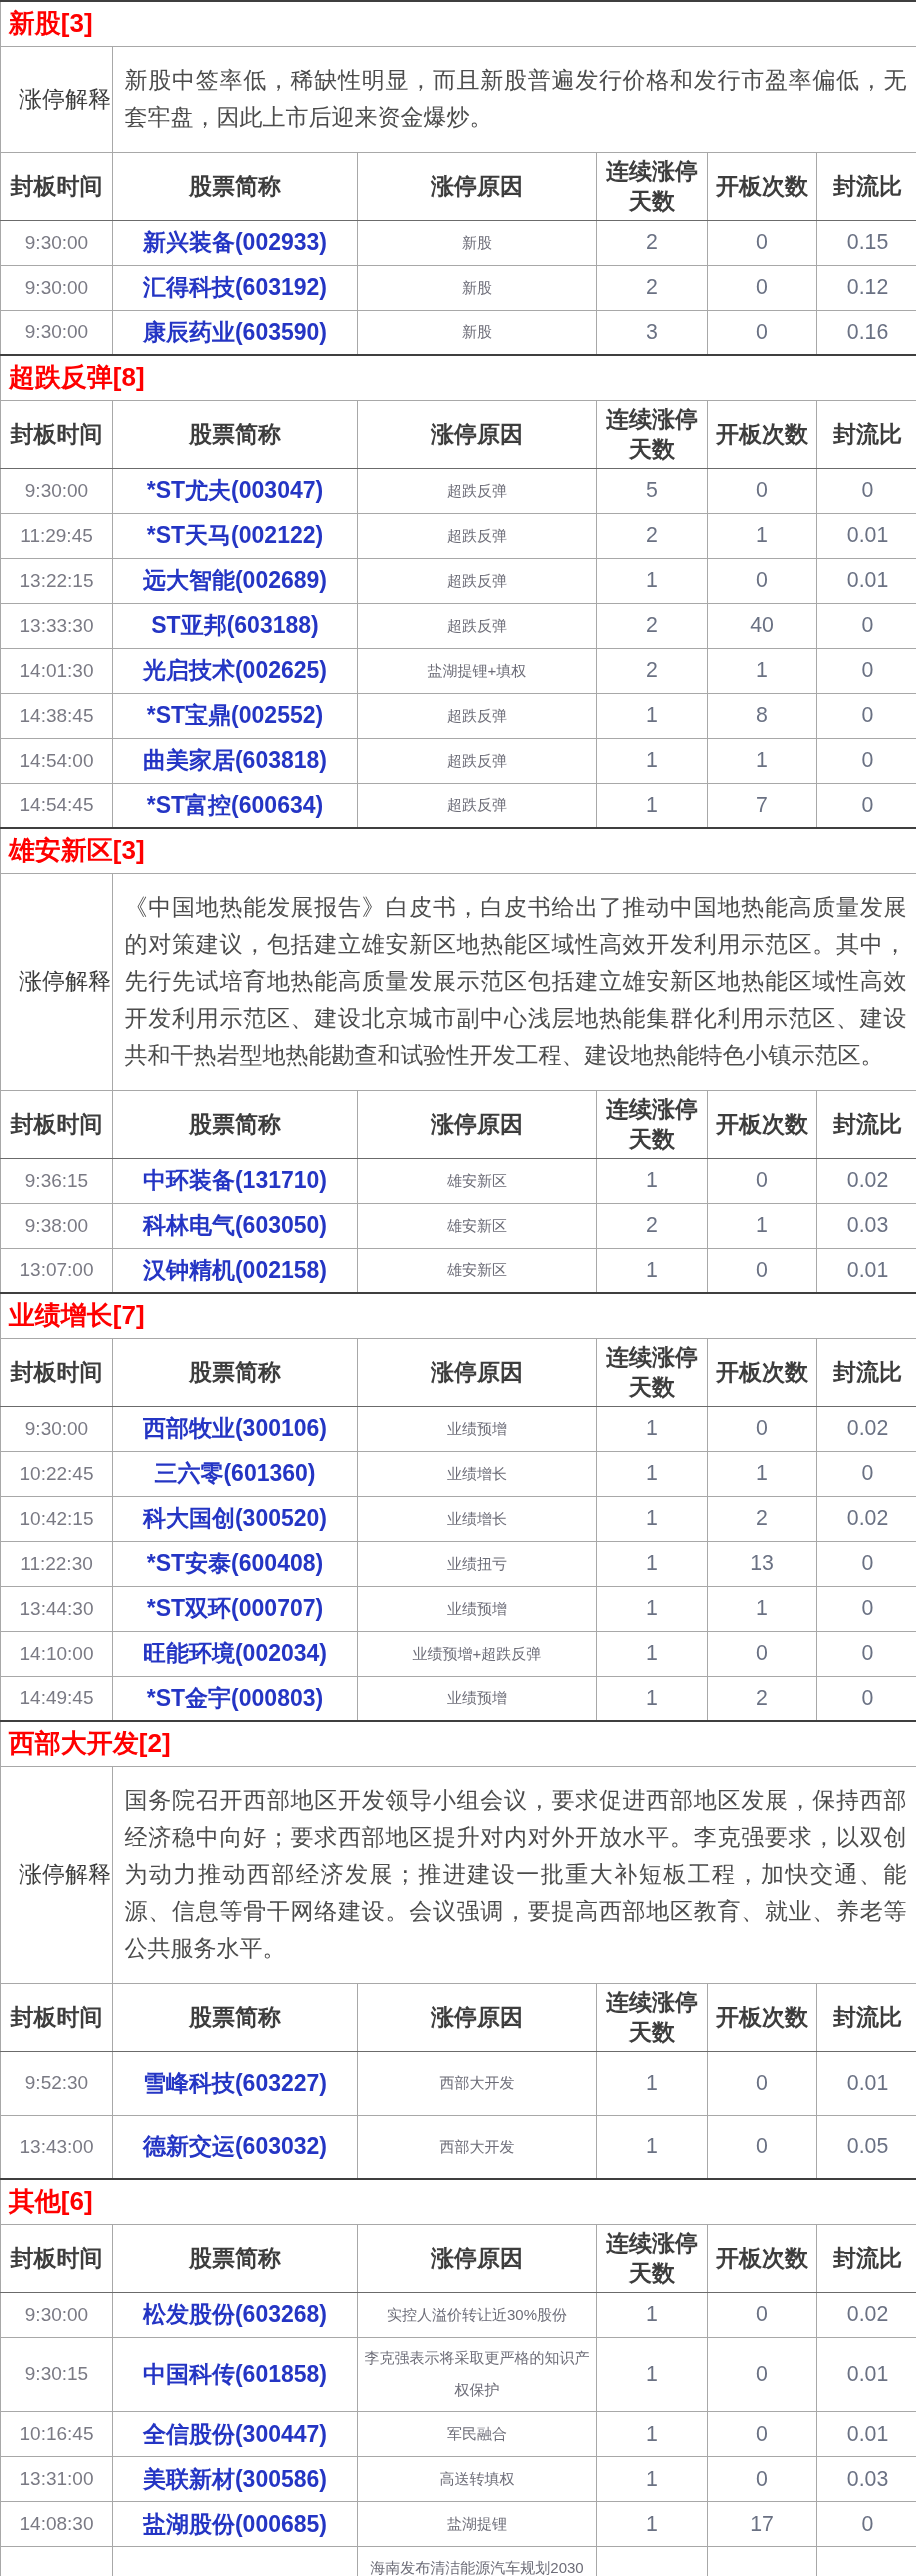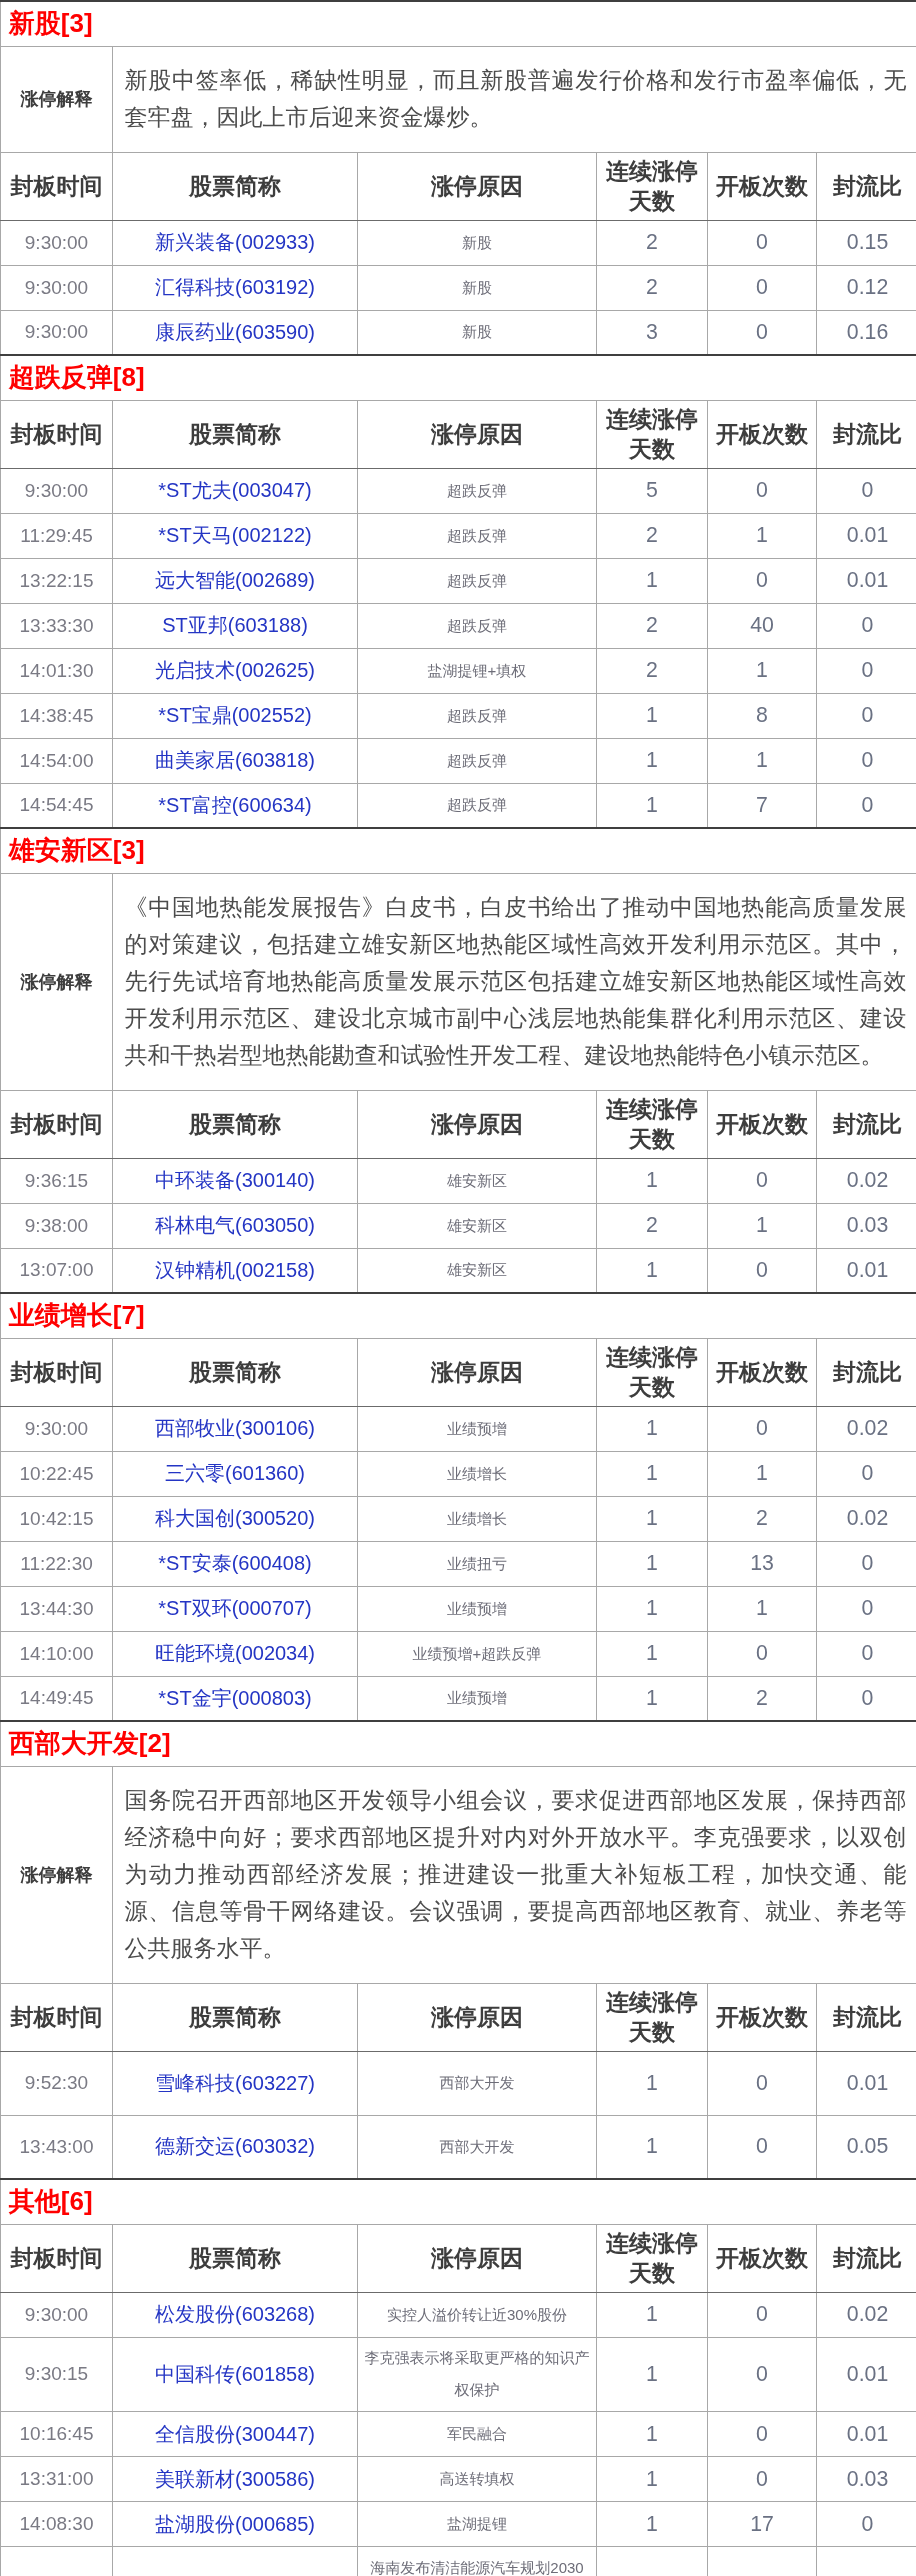--- a/index.html
+++ b/index.html
@@ -27,24 +27,24 @@
     padding:1.9px 7.8px;
     color:var(--accent-red,#ff0000);
     font-weight:bold;
     font-size:26px;
     text-align:left;
     background:#fff;
   }
 
   
   td.explain-label{
-    font-weight:bold;
+    font-weight:normal;
     color:var(--header-text,#3d3d3d);
-    font-size:18px;
-    text-align:center;
+    font-size:23px;
+    text-align:right;
     vertical-align:middle;
   }
   td.explain-text{
     padding:15.5px 11.6px;
     font-size:23px;
     color:#4c4c4c;
     line-height:37px;
     text-align:justify;
     vertical-align:middle;
   }
@@ -64,22 +64,22 @@
   }
 
   
   tr.data-row td{ height:45px; text-align:center; vertical-align:middle; }
   tr.data-row.tall td{ height:64px;margin-top:15px; }
   td.c-time  { color:var(--time-text,#7a7a84);   font-size:19px; }
   td.c-reason{ color:var(--body-text,#6d6d78);   font-size:15px; line-height:32px; padding:4.9px 5.8px; }
   td.c-num   { color:var(--number-text,#6a7183); font-size:21.3px; }
   a.stock{
     color:var(--stock-link,#2435c4);
-    font-weight:normal;
-    font-size:20px;
+    font-weight:bold;
+    font-size:23px;
     text-decoration:none;
     cursor:pointer;
   }
 </style>
 </head>
 <body>
 
 <div class="page">
   <table class="report">
     <colgroup>
@@ -219,21 +219,21 @@
         <tr class="header-row">
           <th>封板时间</th>
           <th>股票简称</th>
           <th>涨停原因</th>
           <th>连续涨停天数</th>
           <th>开板次数</th>
           <th>封流比</th>
         </tr>
         <tr class="data-row">
           <td class="c-time">9:36:15</td>
-          <td class="c-name"><a class="stock">中环装备(300140)</a></td>
+          <td class="c-name"><a class="stock">中环装备(131710)</a></td>
           <td class="c-reason">雄安新区</td>
           <td class="c-num">1</td>
           <td class="c-num">0</td>
           <td class="c-num">0.02</td>
         </tr>
         <tr class="data-row">
           <td class="c-time">9:38:00</td>
           <td class="c-name"><a class="stock">科林电气(603050)</a></td>
           <td class="c-reason">雄安新区</td>
           <td class="c-num">2</td>

